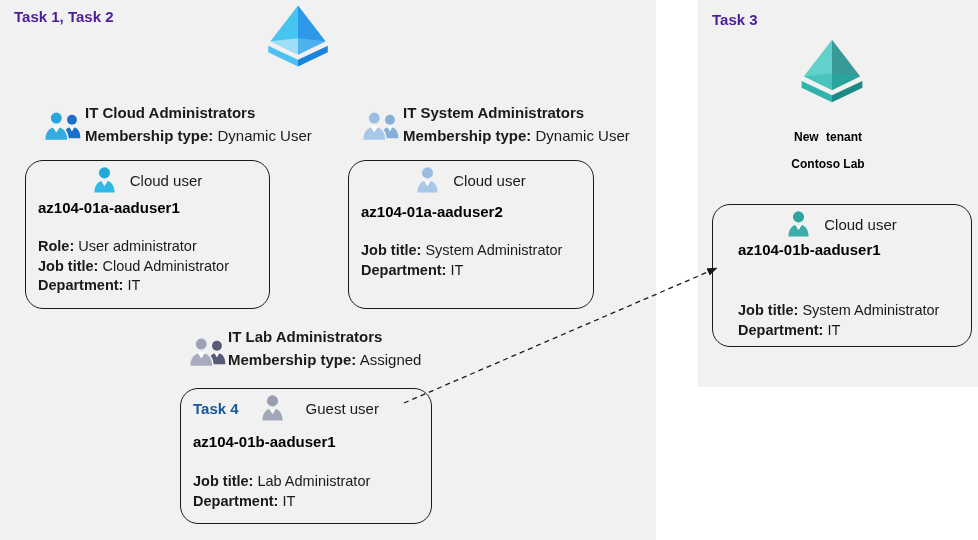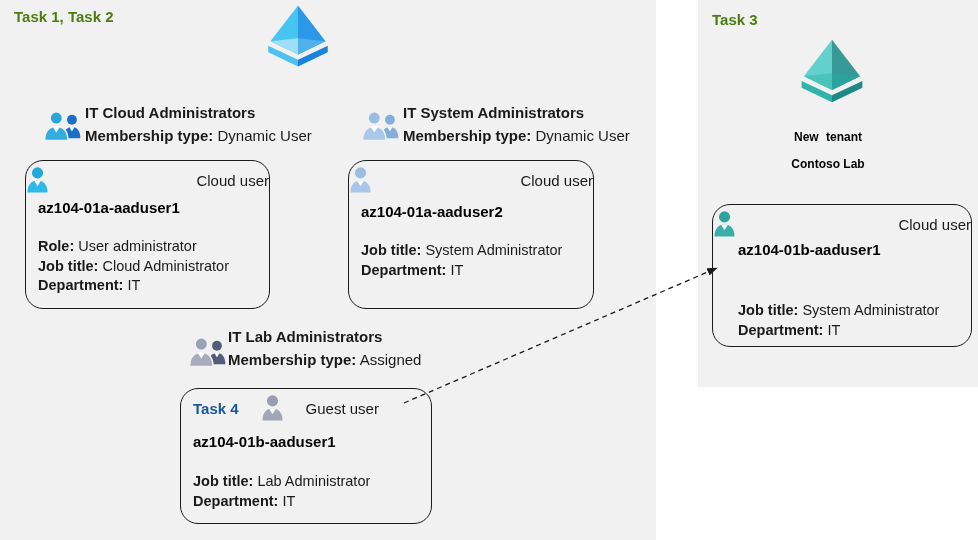--- a/index.html
+++ b/index.html
@@ -1,30 +1,30 @@
 <!DOCTYPE html>
 <html><head>
 <meta charset="utf-8">
 <style>
   html,body{margin:0;padding:0;background:#ffffff;}
   body{font-family:"Liberation Sans",sans-serif;color:#1a1a1a;}
   .canvas{position:relative;width:978px;height:540px;background:#ffffff;overflow:hidden;}
   .panel{position:absolute;background:#f0f1f0;}
   .left-bg{left:0;top:0;width:656px;height:540px;}
   .right-bg{left:698px;top:0;width:280px;height:387px;}
-  .task-label{position:absolute;font-weight:700;font-size:15px;color:#4d7c0f;white-space:nowrap;}
+  .task-label{position:absolute;font-weight:700;font-size:15px;color:#4c1d95;white-space:nowrap;}
   .tenant-icon{position:absolute;}
   .tenant-name{position:absolute;text-align:center;font-weight:700;font-size:16px;color:#000;}
   .group-icon{position:absolute;}
   .group-text{position:absolute;white-space:nowrap;}
   .g-title{font-weight:700;font-size:15px;margin-bottom:6px;}
   .g-member{font-size:15px;}
   .g-member b{font-weight:700;}
   .user-card{position:absolute;border:1.4px solid #1b1b1b;border-radius:18px;background:transparent;}
-  .card-header{position:absolute;top:5px;left:0;right:0;display:flex;justify-content:space-between;align-items:center;gap:14px;font-size:15px;color:#1a1a1a;}
+  .card-header{position:absolute;top:5px;left:0;right:0;display:flex;justify-content:center;align-items:center;gap:14px;font-size:15px;color:#1a1a1a;}
   .card-header.left-align{justify-content:flex-start;padding-left:12px;gap:22px;}
   .task4-label{font-weight:700;font-size:15px;color:#17589c;}
   .username{position:absolute;font-weight:700;font-size:15px;color:#000;white-space:nowrap;text-align:center;}
   .fields{position:absolute;font-size:14.5px;line-height:19.5px;color:#1a1a1a;white-space:nowrap;}
   .fields b{font-weight:700;}
   .right-tenant-name{position:absolute;text-align:center;font-weight:700;font-size:12px;line-height:27px;color:#000;}
   .right-tenant-name .l1{word-spacing:4px;}
   .arrow-layer{position:absolute;left:0;top:0;width:978px;height:540px;pointer-events:none;}
 </style>
 </head>

